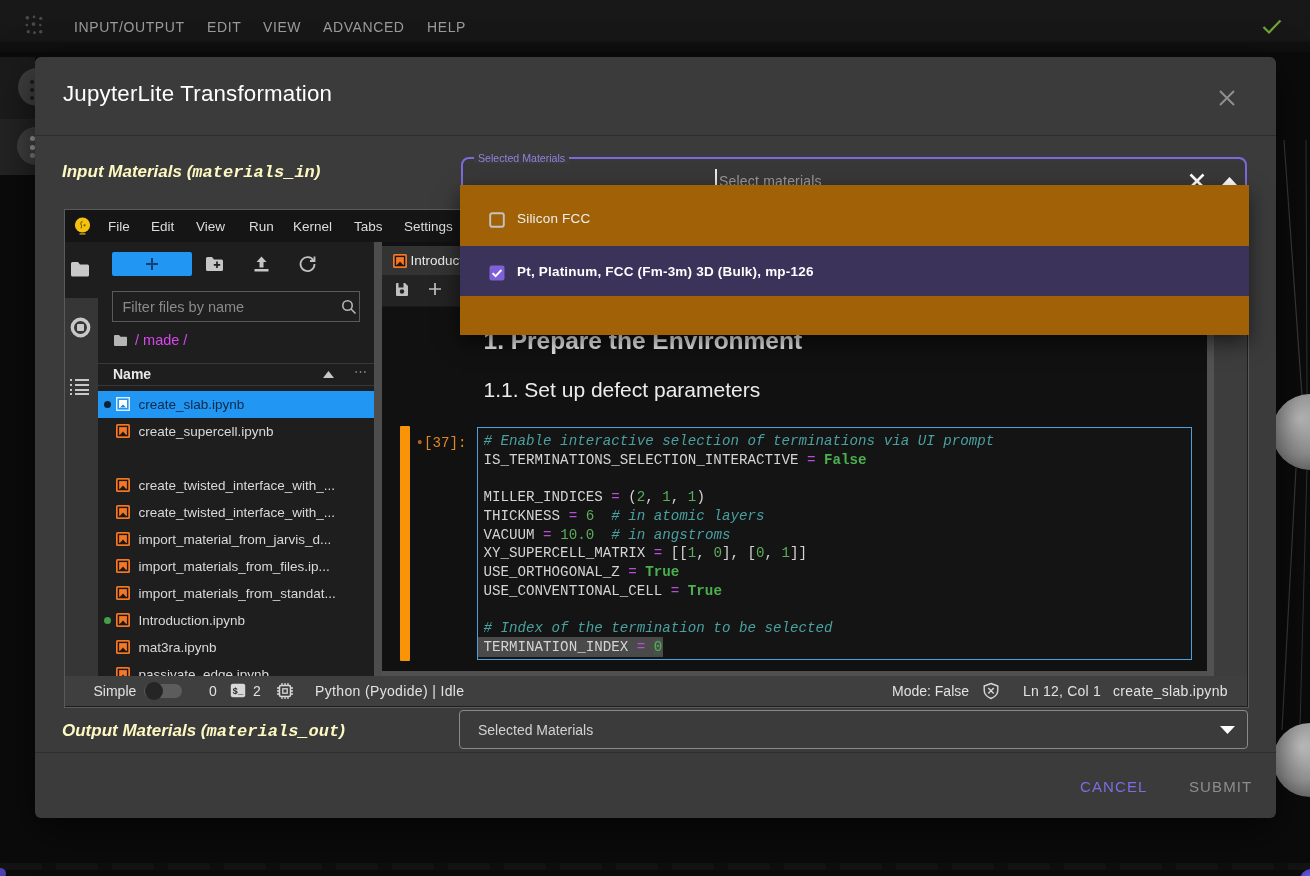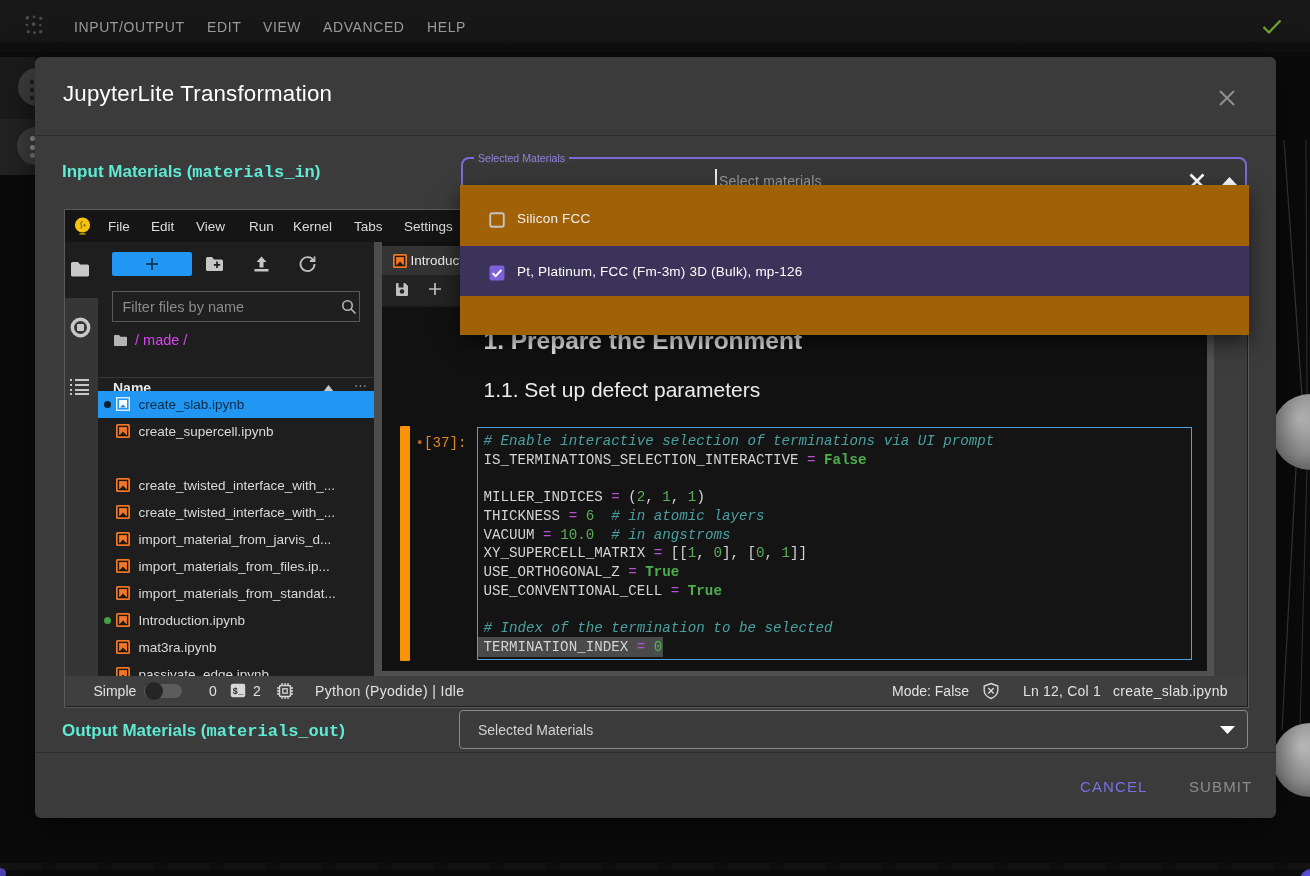--- a/index.html
+++ b/index.html
@@ -18,42 +18,42 @@
   .fab { position:absolute; border-radius:50%; background:#3f3f3f; }
   #botstrip { left:0; top:863px; width:1310px; height:7px;
     background:repeating-linear-gradient(90deg, #131313 0 42px, #0e0e0e 42px 56px); }
 
   
   #modal { left:35px; top:57px; width:1241px; height:761px; background:#3b3b3b;
     border-radius:6px; box-shadow:0 12px 40px rgba(0,0,0,.6); }
   #mtitle { left:28px; top:24px; font-size:22.3px; font-weight:500; color:#fff; letter-spacing:.2px; }
   #mclose { left:1178px; top:27px; width:28px; height:28px; }
   #hdivider { left:0; top:78px; width:1241px; height:1px; background:#2d2d2d; }
-  .iolabel { position:absolute; font-size:17px; font-weight:600; color:#5eead4; }
+  .iolabel { position:absolute; font-size:17px; font-weight:600; color:#fef9c3;font-style:italic; }
   .iolabel .mono { font-size:17px; font-weight:700; }
 
   
   #jup { left:29px; top:151.5px; width:1185px; height:499px; background:#1e1e1e;
     border:1.5px solid #5a5a5a; }
   #jmenubar { left:0; top:0; width:1182px; height:32px; background:#151515; }
   #jmenubar .jm { position:absolute; top:9px; font-size:13.5px; color:#dcdcdc; }
   #jsidebar { left:0; top:32px; width:33px; height:434.5px; background:#363636; }
   #jsidetab1 { left:0; top:32px; width:33px; height:56px; background:#1e1e1e; }
   #jfiles { left:33px; top:32px; width:276px; height:434.5px; background:#1e1e1e; overflow:hidden; }
   #jsplit { left:309px; top:32px; width:8px; height:434.5px; background:#4d4d4d; }
   #jnb { left:317px; top:32px; width:825px; height:434.5px; background:#111; overflow:hidden; }
   #jnbright { left:1142px; top:32px; width:40px; height:434.5px; background:#3d3d3d; }
   #jstatus { left:0; top:466.5px; width:1182px; height:29.5px; background:#3f3f3f; }
   #jstatus span { position:absolute; top:7px; font-size:14px; color:#e2e2e2; }
   
   #fbplus { left:13.5px; top:10px; width:80px; height:24px; background:#2196f3; border-radius:2px; }
   #fbfilter { left:13.5px; top:49.5px; width:248px; height:31px; background:#1f1f1f;
     border:1px solid #5a5a5a; }
   .fbtool { position:absolute; top:13px; }
-  #fbnamehdr { left:0; top:135px; width:320px; height:23.5px;
+  #fbnamehdr { left:0; top:121px; width:320px; height:23.5px;
     border-top:1px solid #383838; border-bottom:1px solid #383838; }
   .frow { position:absolute; left:0; width:276px; height:27px; }
   .frow .ftxt { position:absolute; left:40.5px; top:6px; font-size:13.5px; color:#d9d9d9; white-space:nowrap; }
   .frow.sel { background:#2196f3; }
   .frow.sel .ftxt { color:#0e2a47; font-weight:500; }
   .nbicon { position:absolute; left:18px; top:6.5px; width:14px; height:14px; }
   .fdot { position:absolute; left:5.5px; top:10px; width:7px; height:7px; border-radius:50%; }
   
   #nbtab { left:0; top:4.5px; width:160px; height:28.5px; background:#333; }
   #nbtoolbar { left:0; top:33px; width:825px; height:32.5px; background:#232323;
@@ -381,21 +381,21 @@
     <div class="abs" id="matmenu">
       <div class="abs" style="left:0; top:61px; width:789px; height:50px; background:#3b3359;"></div>
       <svg class="abs" style="left:29px; top:26.5px;" width="16" height="16" viewBox="0 0 16 16">
         <rect x="1.2" y="1.2" width="13.6" height="13.6" rx="2" fill="none" stroke="#c4c4c4" stroke-width="1.9"></rect>
       </svg>
       <span class="abs" style="left:57px; top:26px; font-size:13.5px; font-weight:500; letter-spacing:.2px; color:#efefef;">Silicon FCC</span>
       <svg class="abs" style="left:29px; top:80px;" width="16" height="16" viewBox="0 0 16 16">
         <rect x="0.5" y="0.5" width="15" height="15" rx="2.2" fill="#7e60d9"></rect>
         <path d="M3.6 8.2 L6.6 11.2 L12.4 5" stroke="#fff" stroke-width="1.9" fill="none"></path>
       </svg>
-      <span class="abs" style="left:57px; top:79px; font-size:13.5px; font-weight:400; letter-spacing:.2px; color:#fff;">Pt, Platinum, FCC (Fm-3m) 3D (Bulk), mp-126</span>
+      <span class="abs" style="left:57px; top:79px; font-size:13.5px; font-weight:700; letter-spacing:.2px; color:#fff;">Pt, Platinum, FCC (Fm-3m) 3D (Bulk), mp-126</span>
     </div>
 
     <div class="abs" id="outsel">
       <span class="abs" style="left:18px; top:11px; font-size:14px; color:#d2d2d2;">Selected Materials</span>
       <svg class="abs" style="left:760px; top:15px;" width="15" height="8" viewBox="0 0 15 8">
         <path d="M0 0 H15 L7.5 8 Z" fill="#fff"></path>
       </svg>
     </div>
 
     <div class="abs" id="fdivider"></div>

